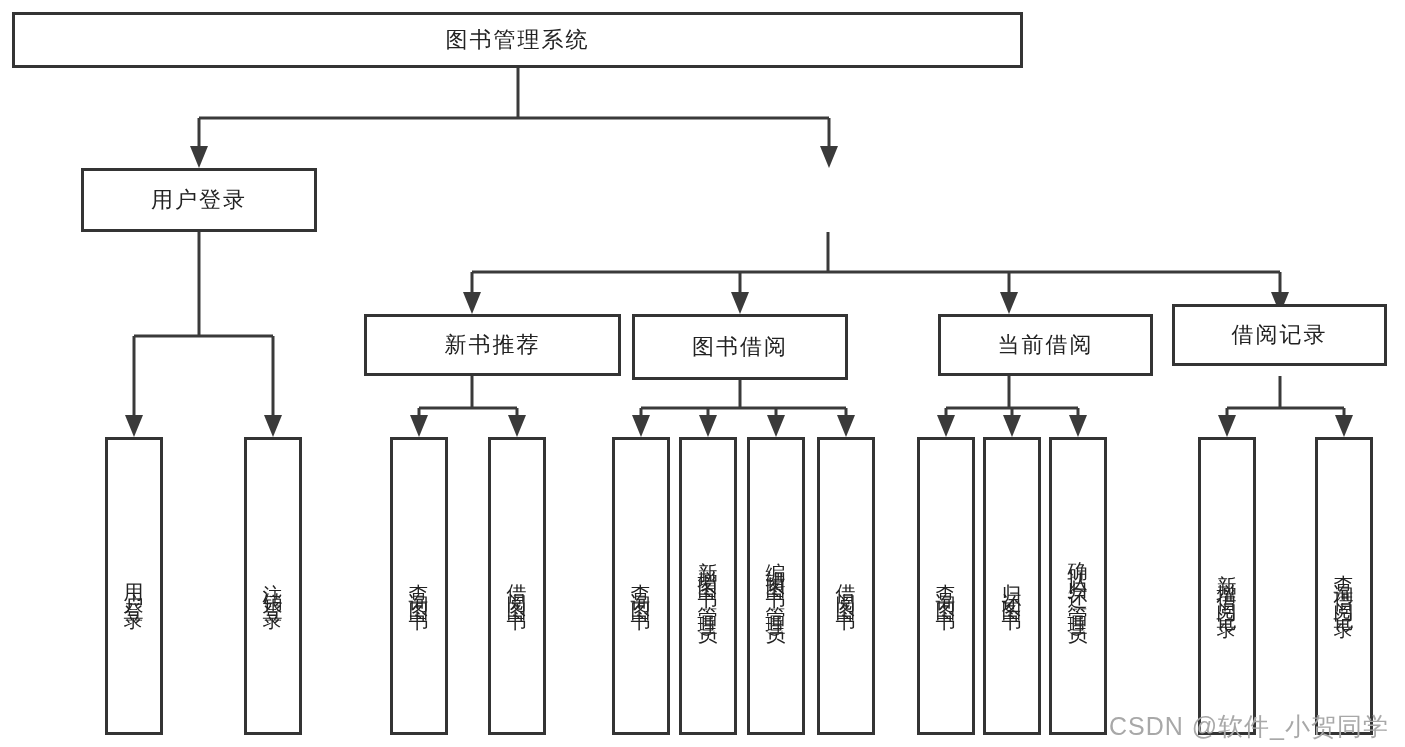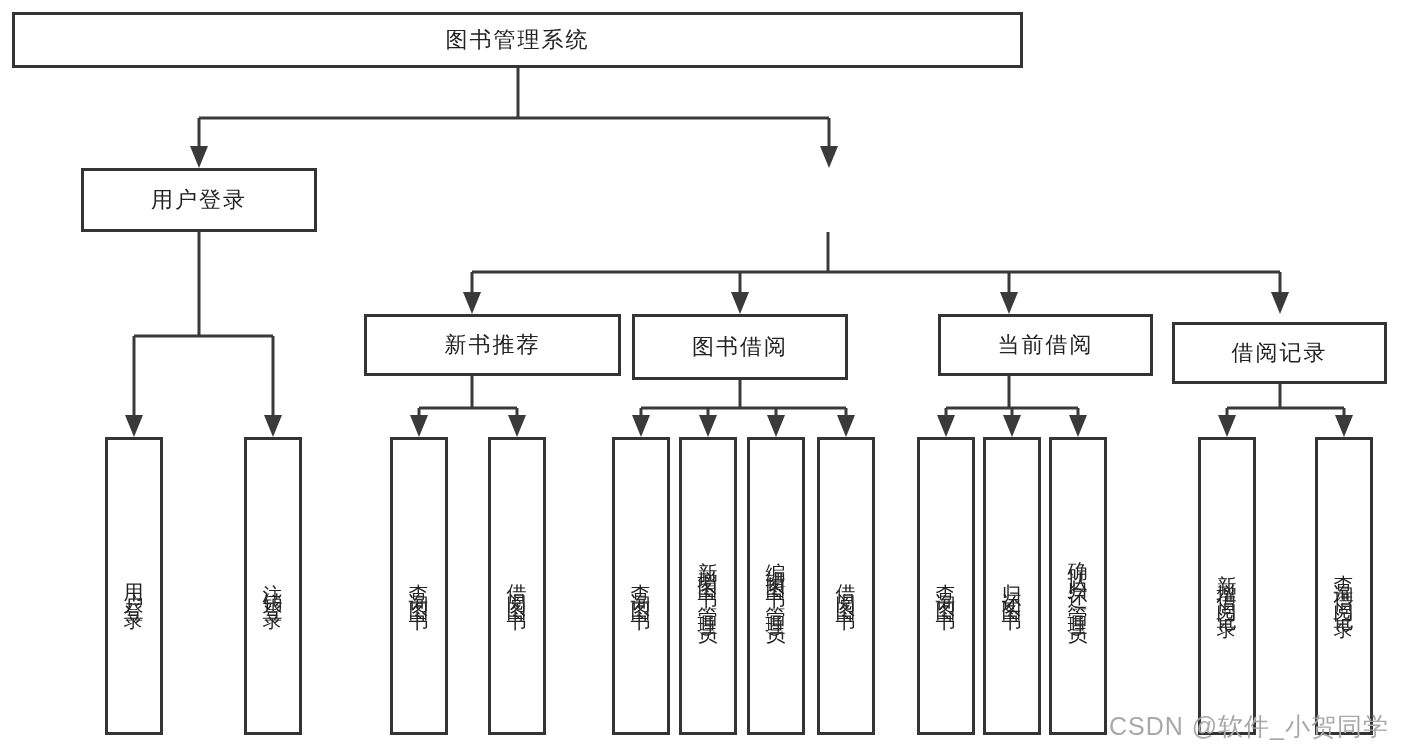--- a/index.html
+++ b/index.html
@@ -143,21 +143,21 @@
 
   <div class="node h" style="left:364px; top:314px; width:257px; height:62px;">
     <span>新书推荐</span>
   </div>
   <div class="node h" style="left:632px; top:314px; width:216px; height:66px;">
     <span>图书借阅</span>
   </div>
   <div class="node h" style="left:902px; top:314px; width:215px; height:62px;margin-left:36px;">
     <span>当前借阅</span>
   </div>
-  <div class="node h" style="left:1172px; top:322px; width:215px; height:62px;">
+  <div class="node h" style="left:1172px; top:304px; width:215px; height:62px;">
     <span>借阅记录</span>
   </div>
 
   <div class="node v" style="left:105px; top:437px; width:58px; height:298px;">
     <span class="vtext">用户登录</span>
   </div>
   <div class="node v" style="left:244px; top:437px; width:58px; height:298px;">
     <span class="vtext">注销登录</span>
   </div>
 

